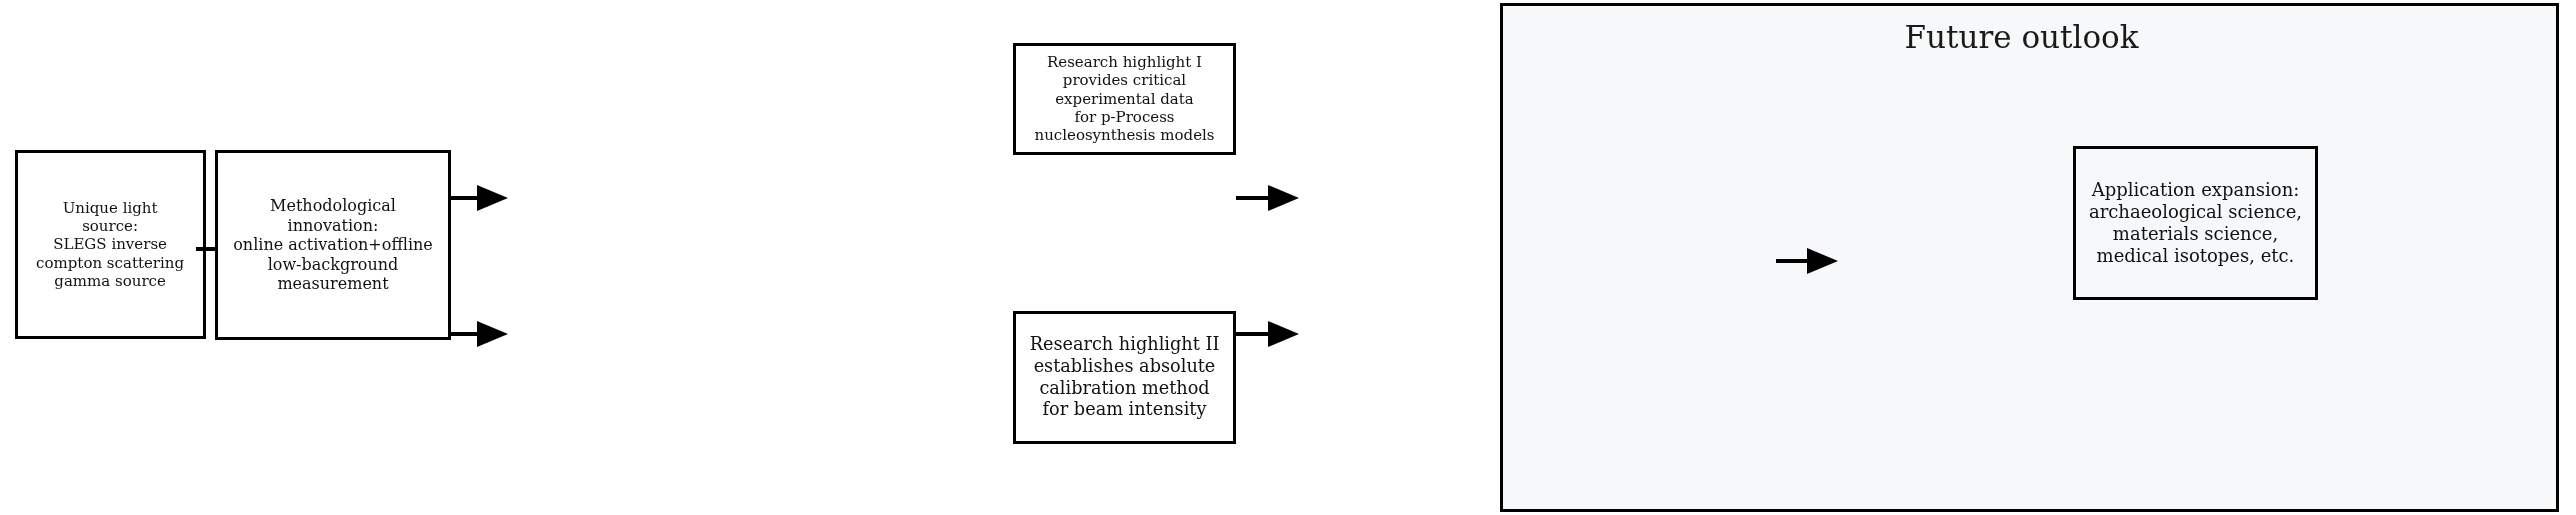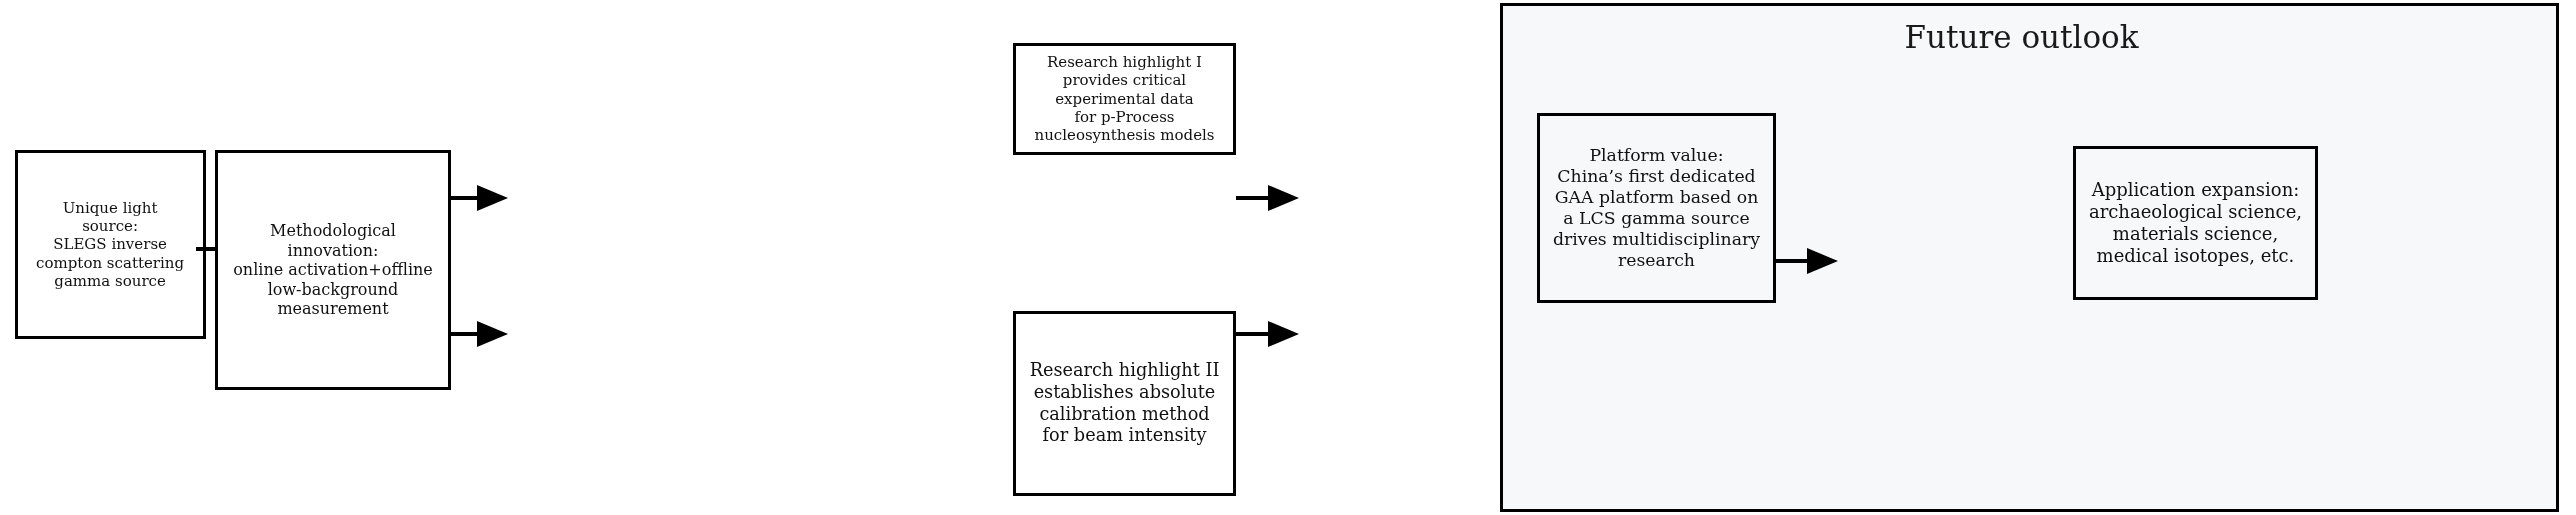--- a/index.html
+++ b/index.html
@@ -91,21 +91,21 @@
 SLEGS inverse
 compton scattering
 gamma source</div>
   </div>
 
   <div class="arrow" style="left:196px; top:249px; width:60px;">
     <div class="shaft" style="width:34px;"></div>
     <div class="head" style="left:29px;"></div>
   </div>
 
-  <div class="node" style="left:215px; top:150px; width:236px; height:240px;">
+  <div class="node" style="left:215px; top:150px; width:236px; height:190px;">
     <div class="node-text" style="font-size: 16px;">Methodological
 innovation:
 online activation+offline
 low-background
 measurement</div>
   </div>
 
   <div class="arrow" style="left:451px; top:198px; width:60px;">
     <div class="shaft" style="width:31px;"></div>
     <div class="head" style="left:26px;"></div>
@@ -117,45 +117,37 @@
   </div>
 
   <div class="node" style="left:1013px; top:3.8px; width:223px; height:112px;margin-top:39px;">
     <div class="node-text" style="font-size: 15px;">Research highlight I
 provides critical
 experimental data
 for p-Process
 nucleosynthesis models</div>
   </div>
 
-  <div class="node" style="left:1013px; top:311px; width:223px; height:185px;">
+  <div class="node" style="left:1013px; top:311px; width:223px; height:133px;">
     <div class="node-text" style="font-size: 17.7px;">Research highlight II
 establishes absolute
 calibration method
 for beam intensity</div>
   </div>
 
   <div class="arrow" style="left:1236px; top:198px; width:69px;">
     <div class="shaft" style="width:37px;"></div>
     <div class="head" style="left:32px;"></div>
   </div>
 
   <div class="arrow" style="left:1236px; top:334px; width:69px;">
     <div class="shaft" style="width:37px;"></div>
     <div class="head" style="left:32px;"></div>
   </div>
 
-  <div class="node on-panel" style="left:1537px; top:113px; width:239px; height:190px;">
-    <div class="node-text" style="font-size: 17.3px;">Platform value:
-China’s first dedicated
-GAA platform based on
-a LCS gamma source
-drives multidisciplinary
-research</div>
-  </div>
 
   <div class="arrow" style="left:1776px; top:261px; width:66px;">
     <div class="shaft" style="width:35px;"></div>
     <div class="head" style="left:31px;"></div>
   </div>
 
   <div class="node on-panel" style="left:2073px; top:146px; width:245px; height:154px;">
     <div class="node-text" style="font-size: 18px;">Application expansion:
 archaeological science,
 materials science,

